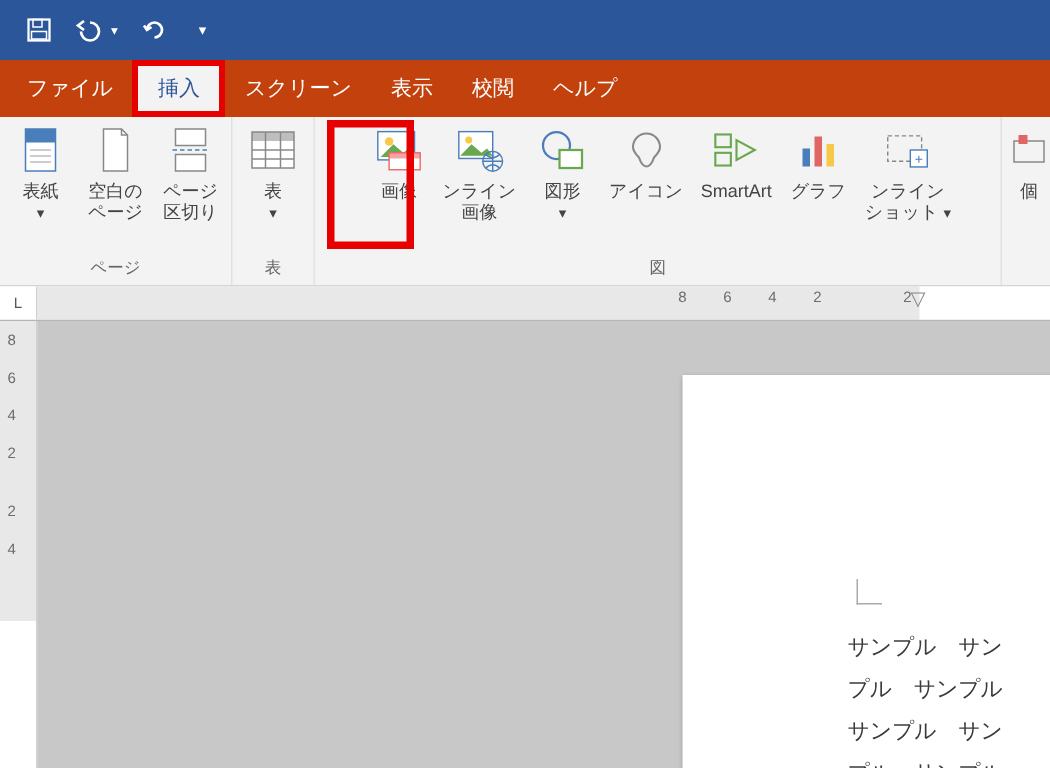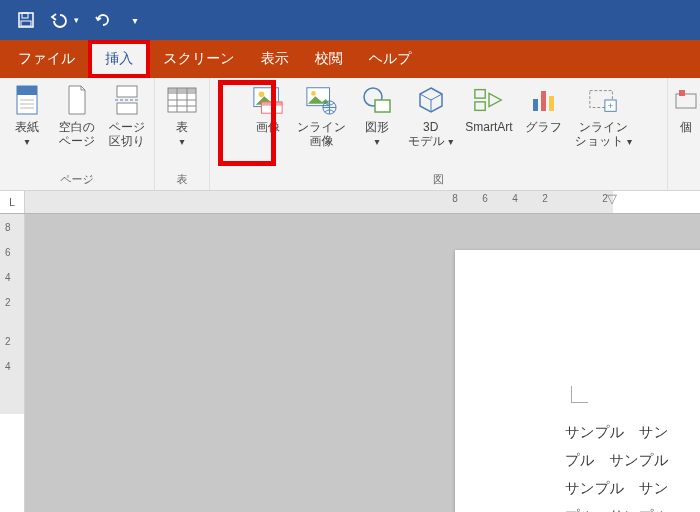--- a/index.html
+++ b/index.html
@@ -304,27 +304,25 @@
         <div class="icon-slot">
           <svg width="32" height="32" viewBox="0 0 32 32">
               <circle cx="12" cy="13" r="9" fill="none" stroke="#4a7ebb" stroke-width="1.5"></circle>
               <rect x="14" y="16" width="15" height="12" fill="#fff" stroke="#6aa84f" stroke-width="1.5"></rect>
             </svg>
         </div>
         <div class="lbl"><span>図形</span><br><span class="drop">▾</span></div>
       </div>
       <div class="rbtn">
         <div class="icon-slot">
-          <svg width="30" height="32" viewBox="0 0 30 32">
-              <path d="M15 4 L26 10 L26 22 L15 28 L4 22 L4 10 Z" fill="none" stroke="#4a7ebb" stroke-width="1.5"></path>
-              <path d="M4 10 L15 16 L26 10 M15 16 V28" stroke="#4a7ebb" fill="none"></path>
-            </svg>
-        </div>
-        <div class="lbl"><span>3D
-モデル</span> <span class="drop">▾</span></div>
+          <svg width="30" height="30" viewBox="0 0 30 30">
+              <path d="M15 4 C20 4 24 8 24 13 C24 16 22 18 20 20 C19 23 17 26 15 26 C13 26 11 23 10 20 C8 18 6 16 6 13 C6 8 10 4 15 4 Z" fill="none" stroke="#888" stroke-width="1.4"></path>
+            </svg>
+        </div>
+        <div class="lbl">アイコン</div>
       </div>
       <div class="rbtn">
         <div class="icon-slot">
           <svg width="34" height="30" viewBox="0 0 34 30">
               <rect x="2" y="4" width="11" height="9" fill="none" stroke="#6aa84f" stroke-width="1.5"></rect>
               <rect x="2" y="17" width="11" height="9" fill="none" stroke="#6aa84f" stroke-width="1.5"></rect>
               <path d="M17 8 L30 15 L17 22 Z" fill="none" stroke="#6aa84f" stroke-width="1.5"></path>
             </svg>
         </div>
         <div class="lbl">SmartArt</div>

